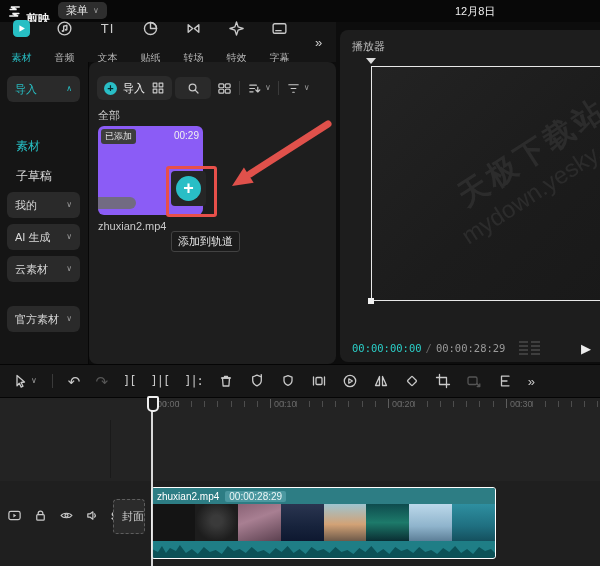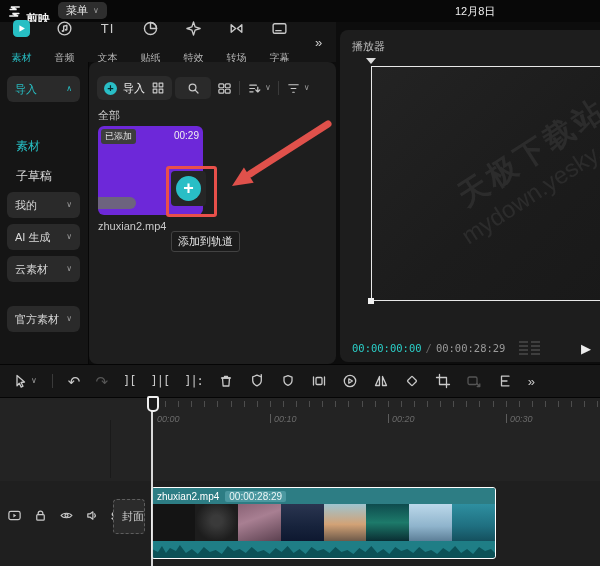--- a/index.html
+++ b/index.html
@@ -33,21 +33,21 @@
   .media{left:89px;top:62px;width:247px;height:302px;background:#1e1e1e;border-radius:8px;}
   .import-pill{left:8px;top:14px;height:24px;background:#2b2b2b;border-radius:6px;display:flex;
                align-items:center;gap:6px;padding:0 7px;font-size:11px;color:#ececec;}
   .plus-circle-sm{width:13px;height:13px;border-radius:50%;background:#29bec6;color:#062a2c;
                   display:flex;align-items:center;justify-content:center;font-size:11px;font-weight:bold;line-height:1;}
   .searchbox{left:86px;top:15px;width:36px;height:22px;background:#2a2a2a;border-radius:5px;
              display:flex;align-items:center;justify-content:center;}
   .tool-sep{width:1px;height:14px;background:#3a3a3a;}
   .mtools{left:128px;top:15px;height:22px;display:flex;align-items:center;gap:7px;}
   .all-label{left:9px;top:46px;font-size:11px;color:#cccccc;}
-  .card{left:9px;top:64px;width:105px;height:89px;background:#6d28d9;border-radius:6px;}
+  .card{left:9px;top:64px;width:105px;height:89px;background:#8b5cf6;border-radius:6px;}
   .added-badge{left:3px;top:3px;background:#3d3d3d;color:#e2e2e2;font-size:9px;padding:1px 4px;border-radius:3px;}
   .duration{right:4px;top:4px;font-size:10px;color:#f0f0f0;}
   .card-strip{left:0px;bottom:6px;width:38px;height:12px;background:#6d6d6d;border-radius:0 7px 7px 0;opacity:.85;}
   .addsq{left:82px;top:109px;width:35px;height:35px;background:#262626;border-radius:4px;
          display:flex;align-items:center;justify-content:center;}
   .plus-circle{width:25px;height:25px;border-radius:50%;background:#29bec6;color:#fff;display:flex;
                align-items:center;justify-content:center;font-size:18px;font-weight:bold;line-height:1;padding-bottom:1px;box-sizing:border-box;}
   .red-rect{left:77px;top:104px;width:45px;height:45px;border:3px solid #e8504a;border-radius:3px;}
   .fname{left:9px;top:158px;font-size:11px;color:#c9c9c9;}
   .tooltip{left:82px;top:169px;background:#1b1b1b;border:1px solid #424242;border-radius:3px;
@@ -76,21 +76,21 @@
   .titem{display:flex;align-items:center;gap:3px;}
   .mono-ic{font-family:"DejaVu Sans Mono",monospace;font-size:12px;color:#c9c9c9;letter-spacing:-1px;}
   .uglyph{font-size:15px;color:#c9c9c9;line-height:1;}
   .uglyph.dimt{color:#565656;}
   
   .tl-upper{left:0;top:398px;width:600px;height:83px;background:#232323;}
   .tl-lower{left:0;top:481px;width:600px;height:85px;background:#1f1f1f;}
   .lane-sep{left:110px;top:420px;width:1px;height:58px;background:#1a1a1a;}
   .ticks{left:152px;top:3px;width:448px;height:6px;
          background:repeating-linear-gradient(90deg,#4d4d4d 0 1px,transparent 1px 13.1px);}
-  .rlabel{top:16px;font-size:9px;color:#6a6a6a;display:flex;gap:3px;align-items:flex-start;font-style:italic;}
+  .rlabel{top:1px;font-size:9px;color:#6a6a6a;display:flex;gap:3px;align-items:flex-start;}
   .rbar{width:1px;height:9px;background:#5d5d5d;}
   .track-ctrls{left:0px;top:508px;display:flex;align-items:center;gap:11px;padding-left:7px;}
   .s-letter{font-size:11px;font-weight:bold;color:#c9c9c9;}
   .cover-btn{left:113px;top:499px;width:30px;height:33px;background:#2b2b2b;border:1px dashed #5e5e5e;
              border-radius:4px;display:flex;align-items:center;justify-content:flex-end;font-size:11px;color:#cfcfcf;}
   
   .clip{left:151px;top:487px;width:345px;height:72px;border:1.5px solid #fff;border-radius:3px;
         box-sizing:border-box;overflow:hidden;background:#0e4f55;}
   .clip-head{height:16px;background:#2d7d84;display:flex;align-items:center;gap:6px;padding-left:5px;}
   .clip-name{font-size:10px;color:#fff;}
@@ -152,29 +152,29 @@
     </div>
     <div class="tab">
       <svg class="ico" width="17" height="17" viewBox="0 0 16 16">
         <circle cx="8" cy="8" r="5.7"></circle>
           <path d="M8 2.3A5.7 5.7 0 0113.7 8L8 8z"></path>
       </svg>
       <span class="tlabel">贴纸</span>
     </div>
     <div class="tab">
       <svg class="ico" width="17" height="17" viewBox="0 0 16 16">
+        <path d="M3 4.5v7L7.2 8zM13 4.5v7L8.8 8z"></path>
+      </svg>
+      <span class="tlabel">转场</span>
+    </div>
+    <div class="tab">
+      <svg class="ico" width="17" height="17" viewBox="0 0 16 16">
         <path d="M8 1.8l1.5 4.7L14.2 8l-4.7 1.5L8 14.2 6.5 9.5 1.8 8l4.7-1.5z"></path>
       </svg>
       <span class="tlabel">特效</span>
-    </div>
-    <div class="tab">
-      <svg class="ico" width="17" height="17" viewBox="0 0 16 16">
-        <path d="M3 4.5v7L7.2 8zM13 4.5v7L8.8 8z"></path>
-      </svg>
-      <span class="tlabel">转场</span>
     </div>
     <div class="tab">
       <svg class="ico" width="17" height="17" viewBox="0 0 16 16">
         <rect x="2" y="3.5" width="12" height="9" rx="1.5"></rect>
           <path d="M4.5 10h5"></path>
       </svg>
       <span class="tlabel">字幕</span>
     </div>
     <span class="more-tabs">»</span>
   </div>

